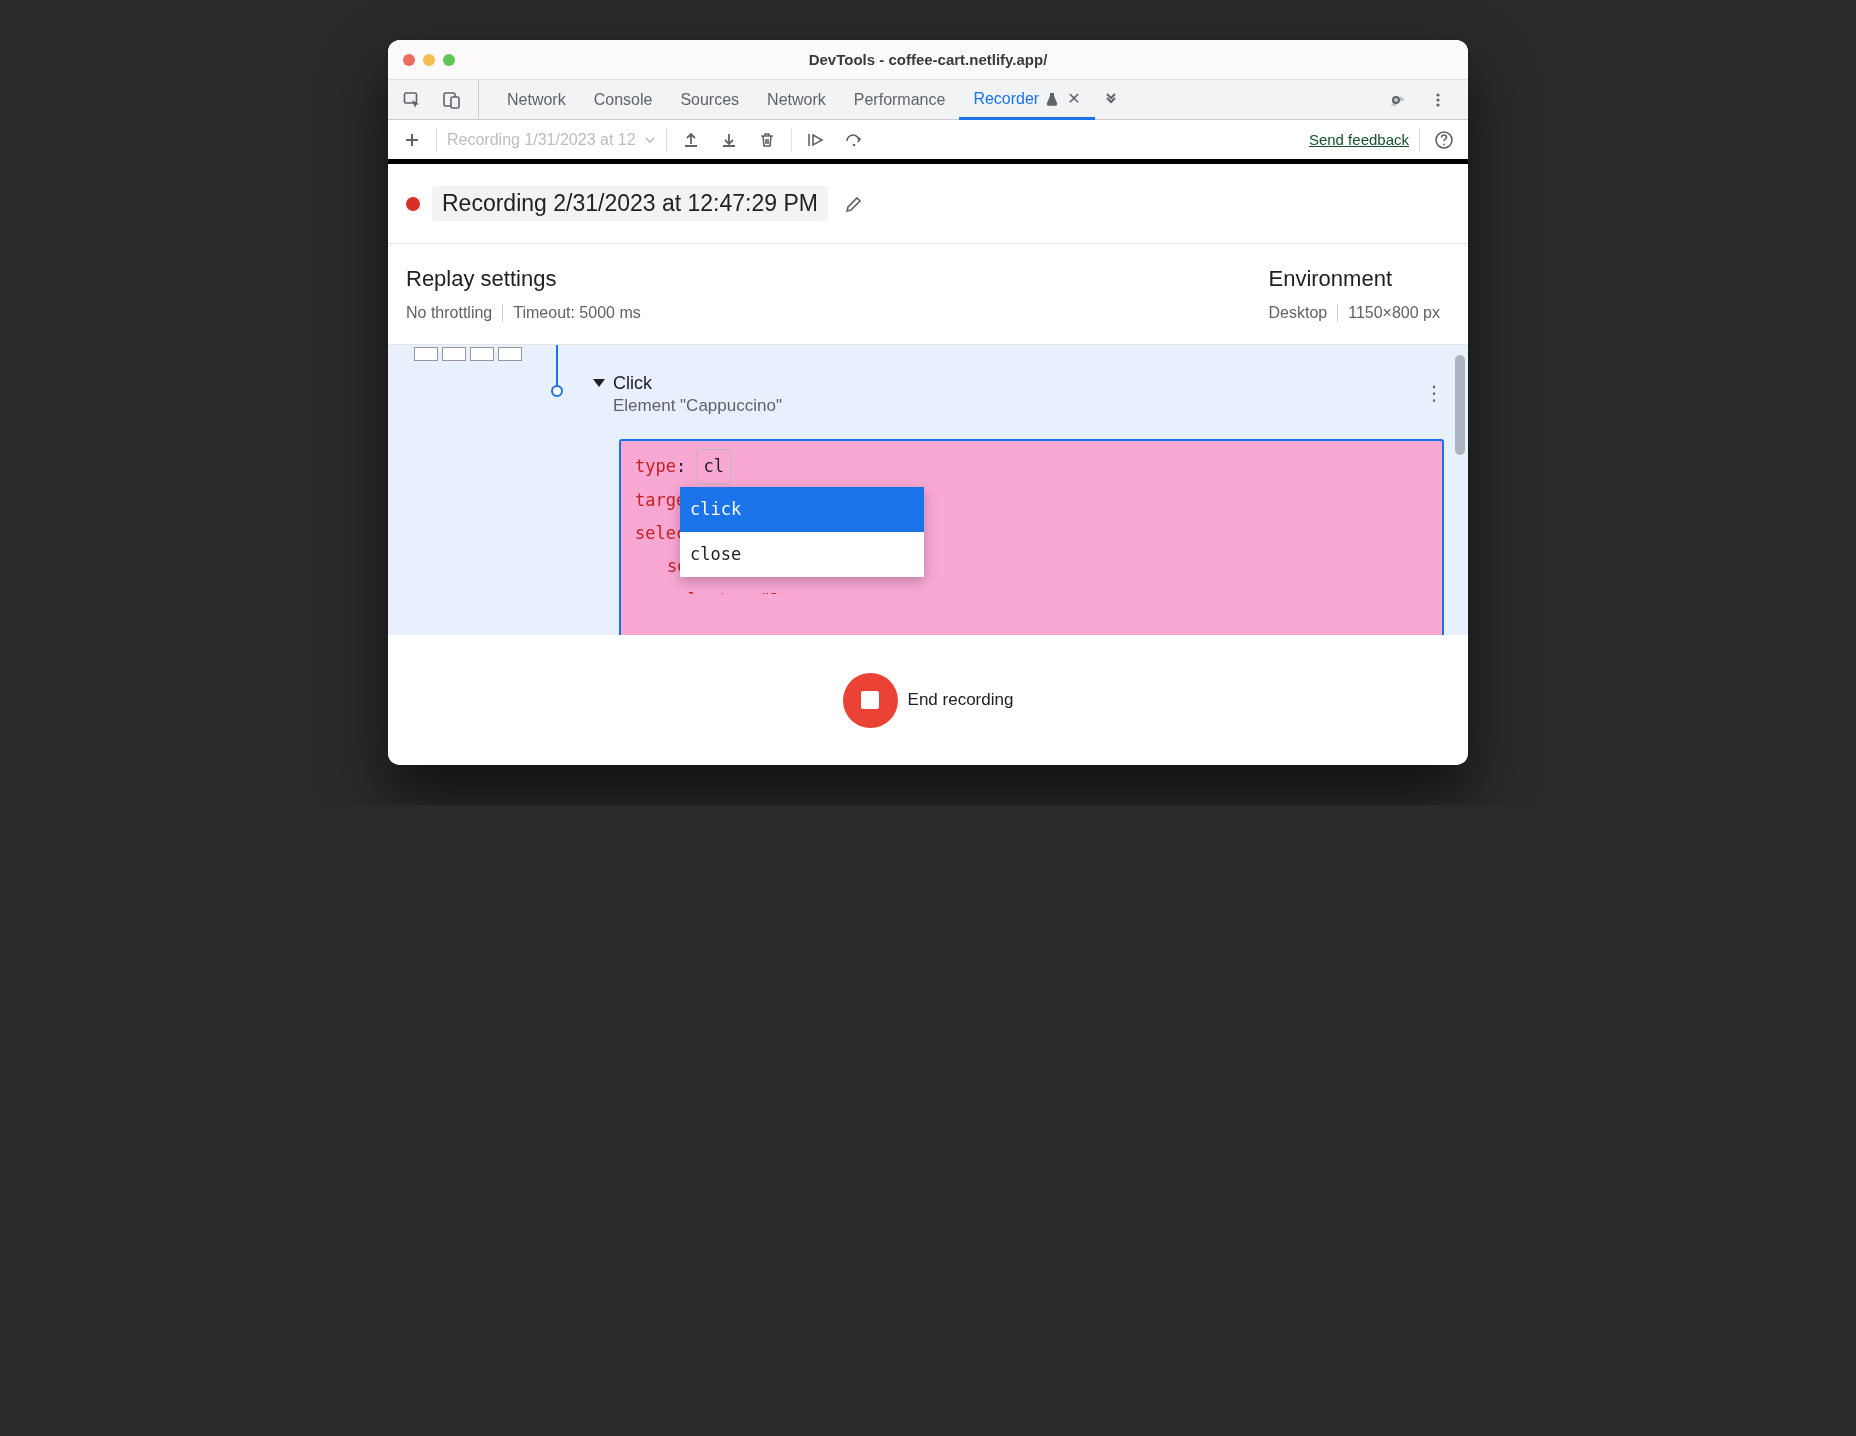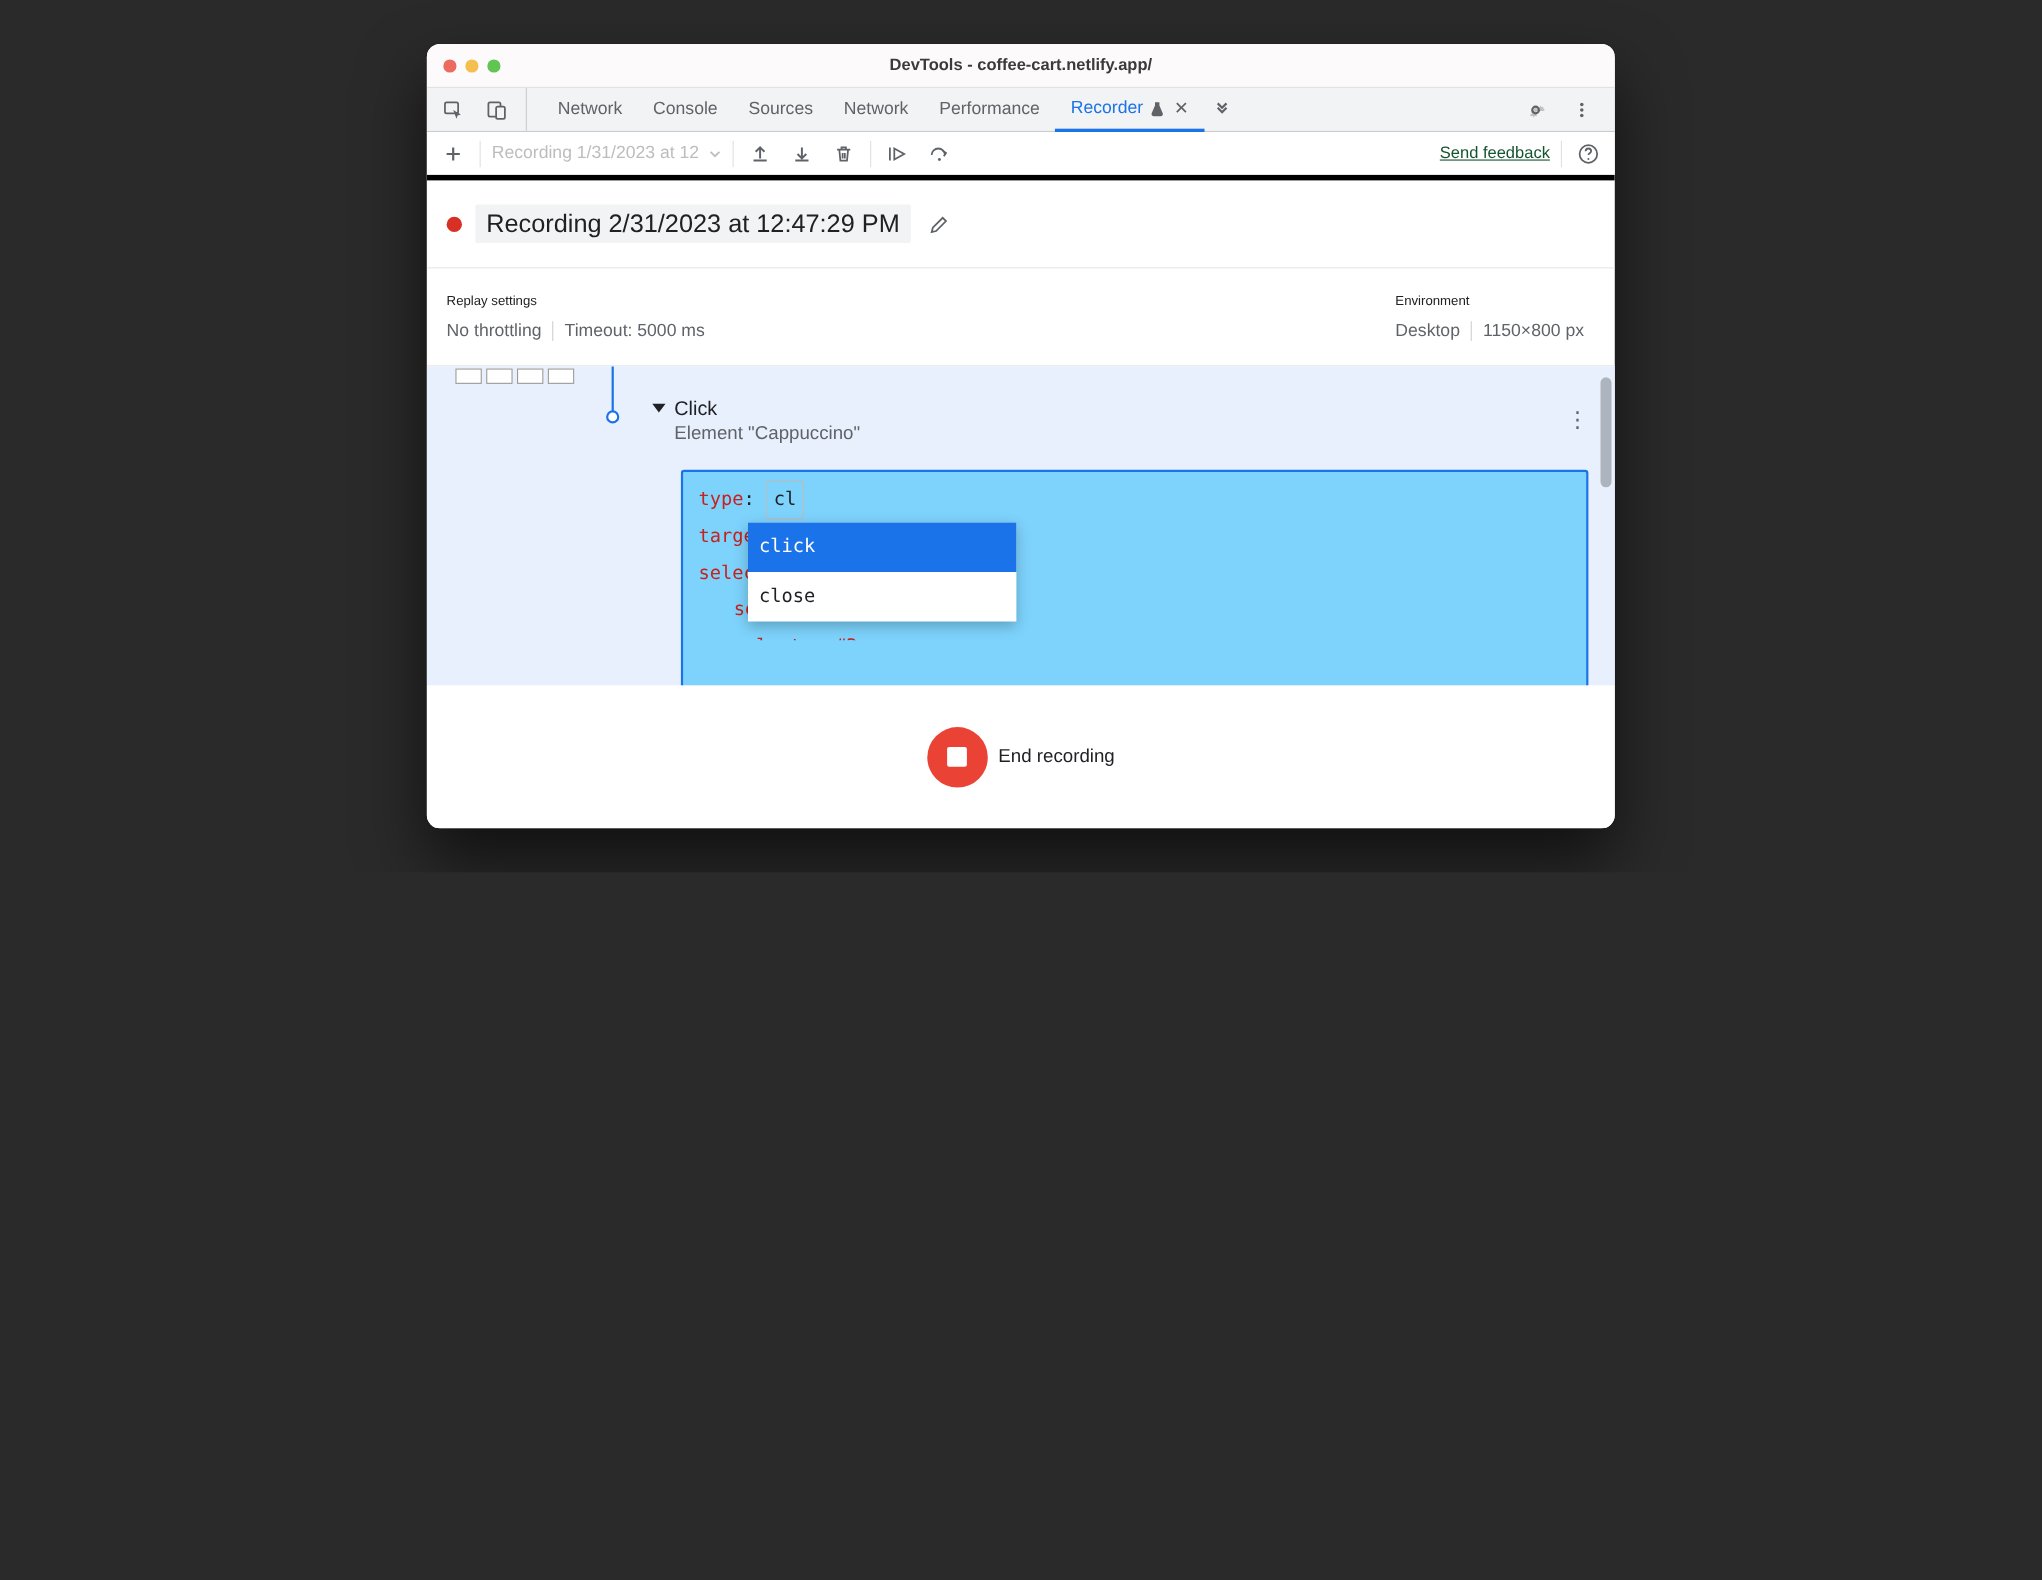--- a/index.html
+++ b/index.html
@@ -60,21 +60,21 @@
 .toolbar .spacer { flex: 1; }
 .toolbar .feedback { font-size: 15px; color:#14532d; text-decoration: underline; cursor:pointer; }
 
 .recording-header { padding: 22px 18px; border-bottom: 1px solid #e6e6e6; display: flex; align-items: center; gap: 12px; }
 .rec-dot { width: 14px; height: 14px; border-radius: 50%; background:#d93025; }
 .rec-title { font-size: 23px; color:#202124; background:#f1f3f4; padding:4px 10px; border-radius:2px; }
 
 .settings-row { display:flex; padding: 22px 18px 22px 18px; border-bottom: 1px solid #e6e6e6; }
 .settings-col { display:flex; flex-direction:column; gap:12px; }
 .settings-col.right { margin-left:auto; text-align:left; }
-.settings-col h3 { font-size: 12px; font-weight:400; color:#202124; }
+.settings-col h3 { font-size: 22px; font-weight:400; color:#202124; }
 .settings-meta { display:flex; gap:0; color:#5f6368; font-size:16px; }
 .settings-meta span { padding: 0 10px; }
 .settings-meta span:first-child { padding-left:0; }
 .settings-meta .vdiv { width:1px; background:#cfcfcf; }
 
 .steps-area {
   background: #e8f0fe;
   padding: 0 0 0 0;
   position: relative;
   height: 290px;
@@ -86,21 +86,21 @@
 .node { position:absolute; top:40px; left:163px; width:12px; height:12px; border-radius:50%; border:2px solid #1a73e8; background:#fff; }
 .step { position:absolute; top:28px; left:205px; }
 .step-head { display:flex; align-items:flex-start; gap:8px; }
 .caret { width:0; height:0; border-left:6px solid transparent; border-right:6px solid transparent; border-top:8px solid #202124; margin-top:6px; }
 .step-title { font-size:18px; color:#202124; }
 .step-sub { font-size:17px; color:#5f6368; margin-top:2px; }
 .step-more { position:absolute; right:24px; top:36px; color:#5f6368; font-size:20px; cursor:pointer; }
 
 .code-box {
   position:absolute; top:94px; left:231px; right:24px; bottom:-10px;
-  background:#7dd3fc; border:2px solid #1a73e8; border-radius:3px;
+  background:#f9a8d4; border:2px solid #1a73e8; border-radius:3px;
   padding: 8px 14px;
   font-family: Menlo, Consolas, monospace; font-size:17px; line-height:1.95;
   color:#202124;
 }
 .key { color:#c5221f; }
 .type-input {
   display:inline-block; border:1px solid #bbb; border-radius:3px; padding:0 6px; min-width:30px;
   font-family: Menlo, Consolas, monospace; font-size:17px;
 }
 .autocomplete {

